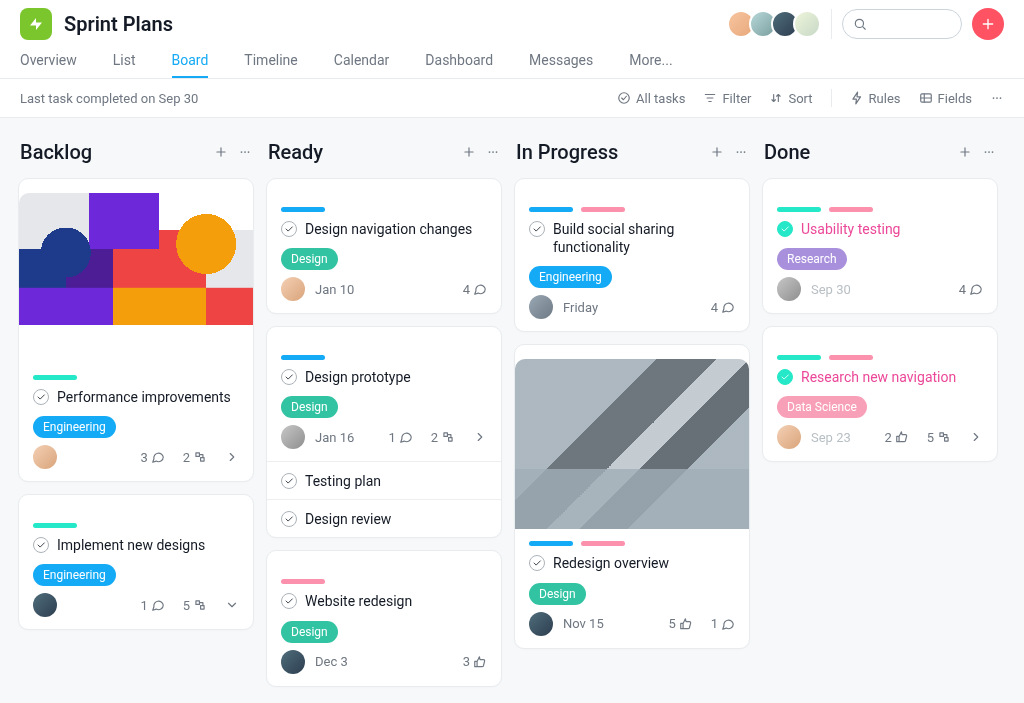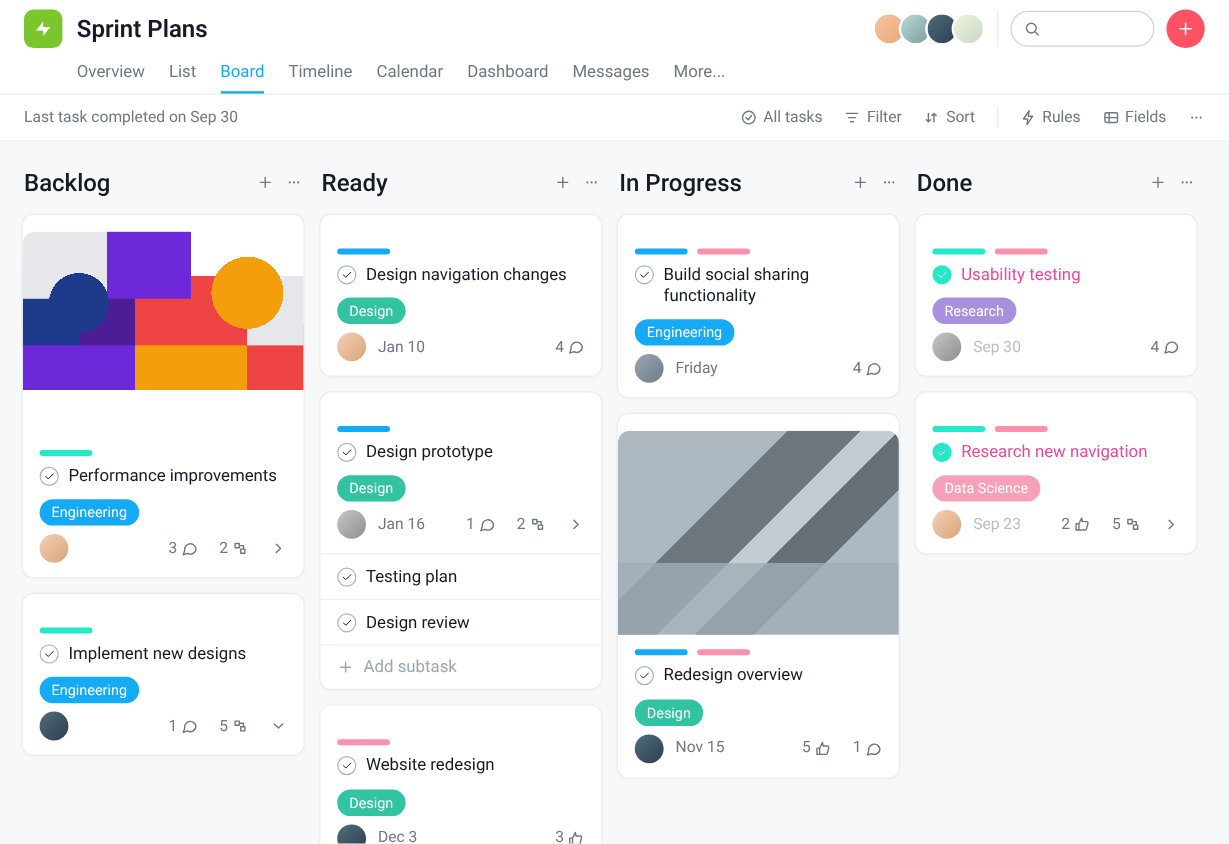--- a/index.html
+++ b/index.html
@@ -48,21 +48,21 @@
   border-radius: 15px; display: flex; align-items: center; padding: 0 10px;
   color: #6f7782;
 }
 .add-btn {
   width: 32px; height: 32px; border-radius: 50%;
   background: #ff5263; color: #fff;
   display: flex; align-items: center; justify-content: center;
   font-size: 22px; cursor: pointer;
 }
 .tabs {
-  display: flex; gap: 20px; margin-top: 4px; margin-left: 44px;
+  display: flex; gap: 36px; margin-top: 4px; 
   color: #6f7782; font-size: 14px; text-align: right;
 }
 .tab { padding: 8px 0; cursor: pointer; }
 .tab.active { color: #14aaf5; border-bottom: 2px solid #14aaf5; }
 .toolbar {
   display: flex; align-items: center;
   padding: 10px 20px;
   background: #fff;
   border-bottom: 1px solid #e8ecee;
   font-size: 13px; color: #6f7782;
@@ -406,26 +406,20 @@
             <span>Testing plan</span>
           </div>
         <div class="subtask">
             <span class="check-circle">
               <svg viewBox="0 0 24 24">
                 <path d="M5 12l5 5L20 7"></path>
               </svg>
             </span>
             <span>Design review</span>
           </div>
-        <div class="subtask add-sub">
-            <svg viewBox="0 0 24 24" width="14" height="14">
-              <path d="M12 5v14M5 12h14"></path>
-            </svg>
-            <span>Add subtask</span>
-          </div>
       </div>
     </div>
 
     <div class="card">
       <div class="stripes">
           <span class="stripe s-pink"></span>
         </div>
       <div class="card-title-row">
           <span class="check-circle">
             <svg viewBox="0 0 24 24">

